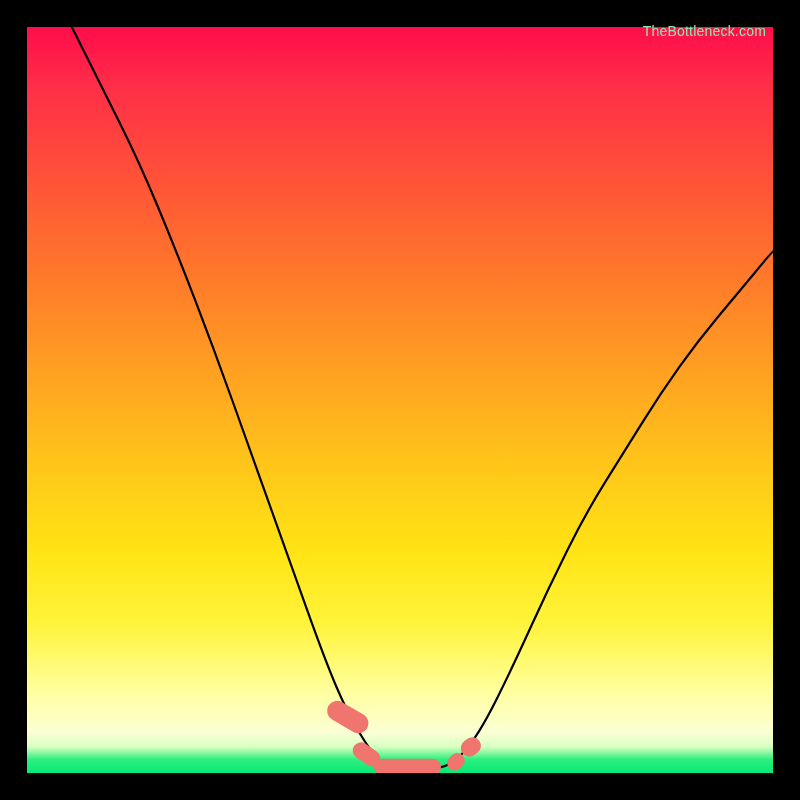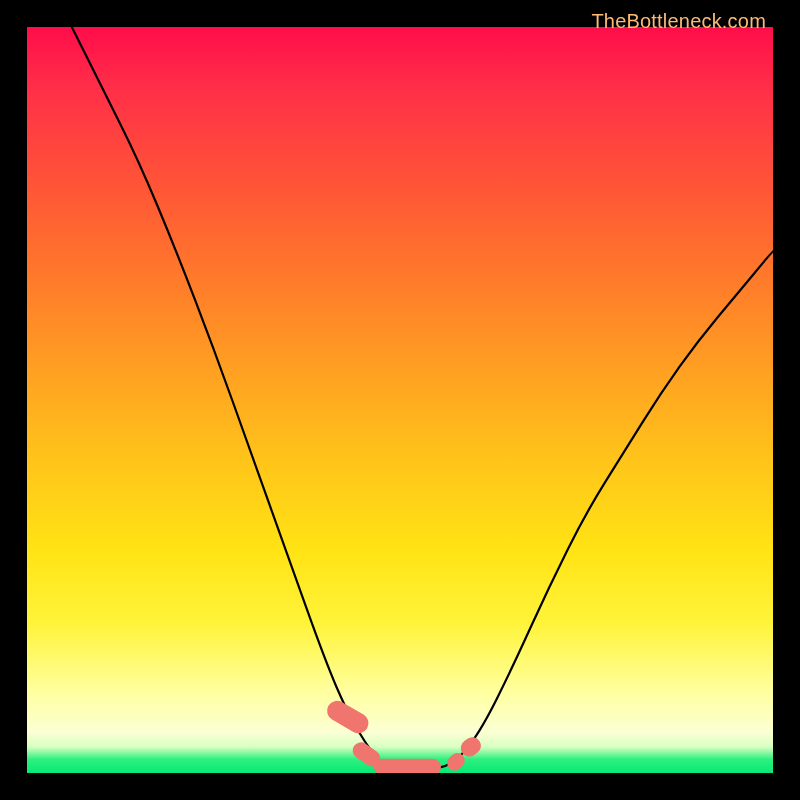--- a/index.html
+++ b/index.html
@@ -35,24 +35,24 @@
       #fff43a 80%,
       #ffff9e 89%,
       #fcffd4 94.5%,
       #d8ffc2 96.5%,
       #2bf07e 98.2%,
       #08e878 100%
     );
   }
   .watermark {
     position: absolute;
-    top: 10px;
+    top: 23px;
     right: 34px;
-    color: #fdba74;
-    font-size: 20px;
+    color: #86efac;
+    font-size: 14px;
     font-weight: 500;
     letter-spacing: 0.2px;
   }
   svg.curve {
     position: absolute;
     left: 0;
     top: 0;
     width: 746px;
     height: 746px;
   }

